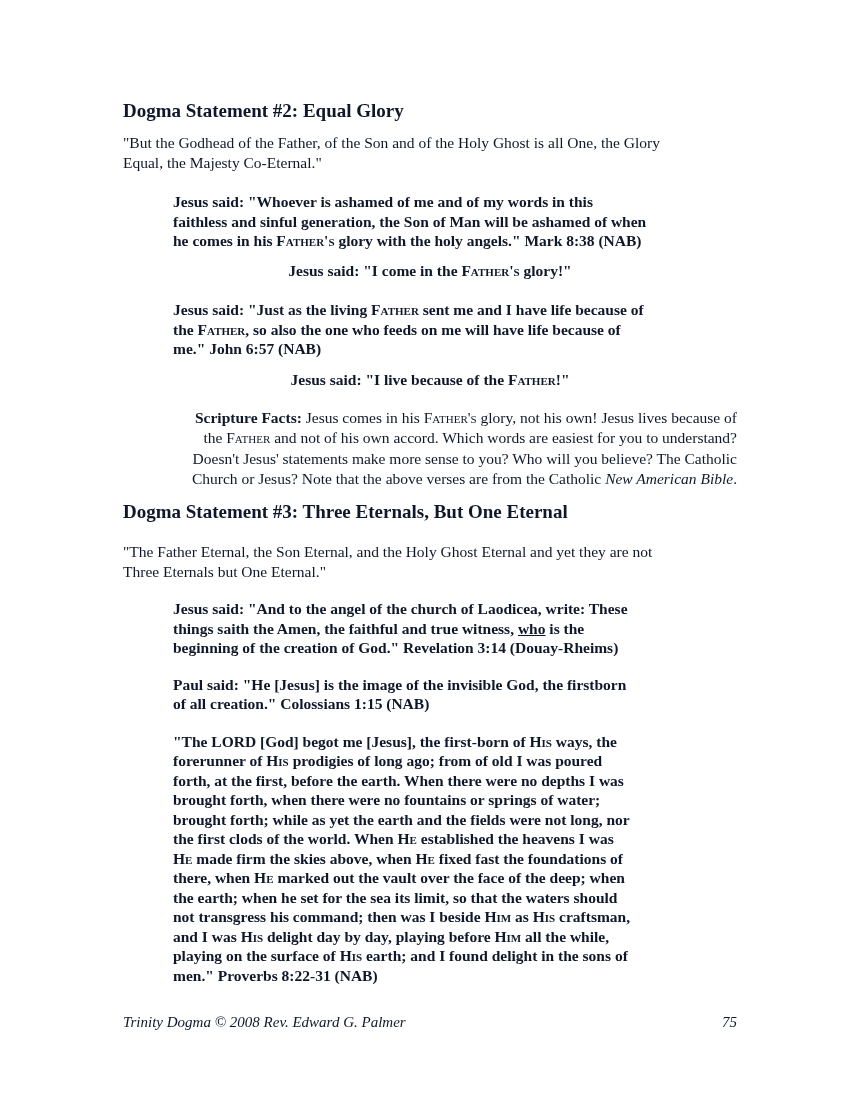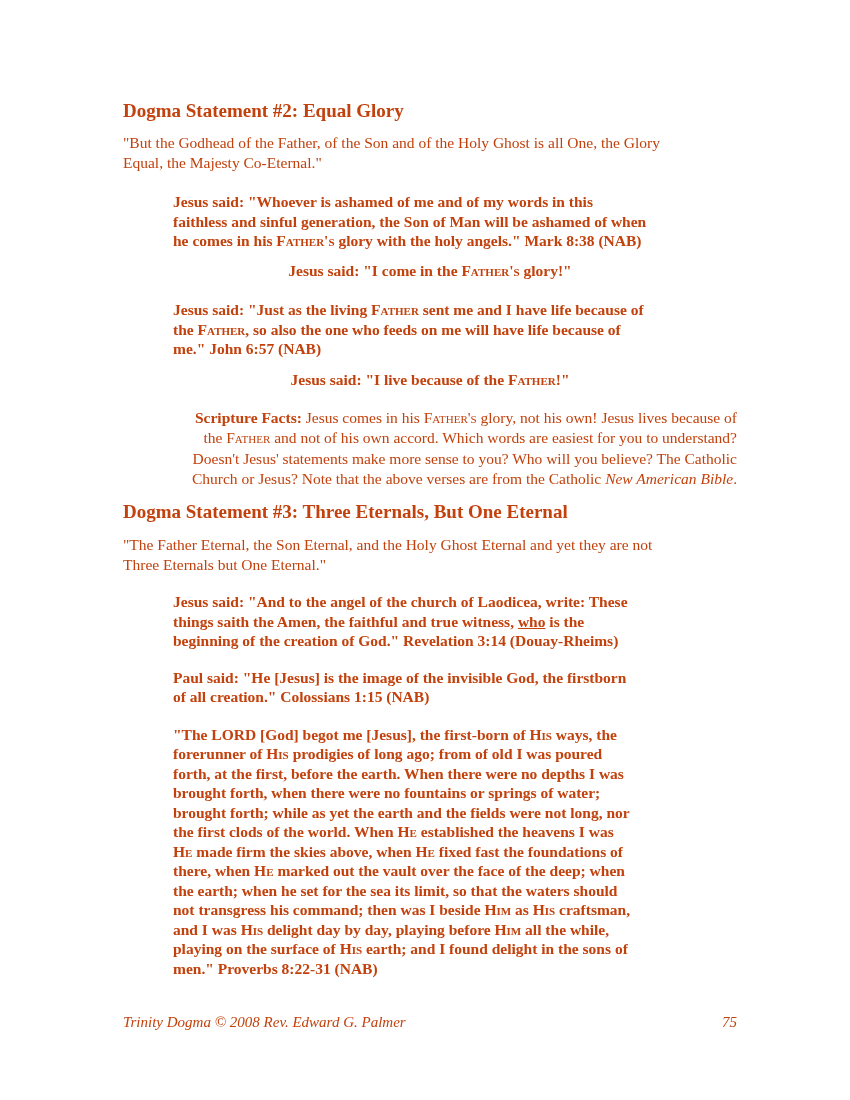--- a/index.html
+++ b/index.html
@@ -1,21 +1,21 @@
 <!DOCTYPE html>
 <html><head>
 <meta charset="utf-8">
 <style>
   html, body { margin: 0; padding: 0; background: #ffffff; }
   .page {
     position: relative;
     width: 850px;
     height: 1100px;
     background: #ffffff;
-    color: #c2410c;
+    color: #0f172a;
     font-family: "Liberation Serif", "DejaVu Serif", serif;
     overflow: hidden;
   }
   .content {
     position: absolute;
     left: 123px;
     top: 100px;
     width: 614px;
     font-size: 15.5px;
     line-height: 20px;
@@ -36,21 +36,21 @@
   .callout {
     font-weight: bold;
     text-align: center;
     line-height: 19.5px;
     margin: 0 0 19px 0;
   }
   .line { white-space: nowrap; }
   .callout .line { white-space: normal; }
   .lh203 { line-height: 20.3px; text-align: right; }
   .mb0  { margin-bottom: 0; }
-  .mb9  { margin-bottom: 12px; }
+  .mb9  { margin-bottom: 19px; }
   .mb10 { margin-bottom: 10px; }
   .mb11 { margin-bottom: 11px; }
   .mb12 { margin-bottom: 12px; }
   .mb17 { margin-bottom: 17px; }
   .mb18 { margin-bottom: 18px; }
   .mb20 { margin-bottom: 20px; }
   .footer {
     position: absolute;
     left: 123px;
     top: 1013px;

